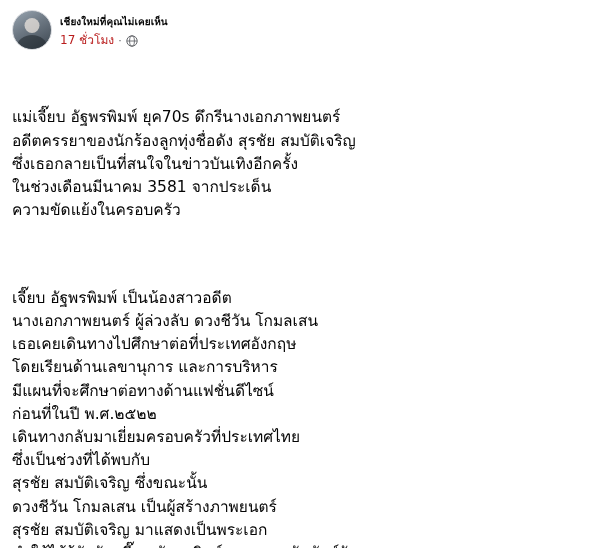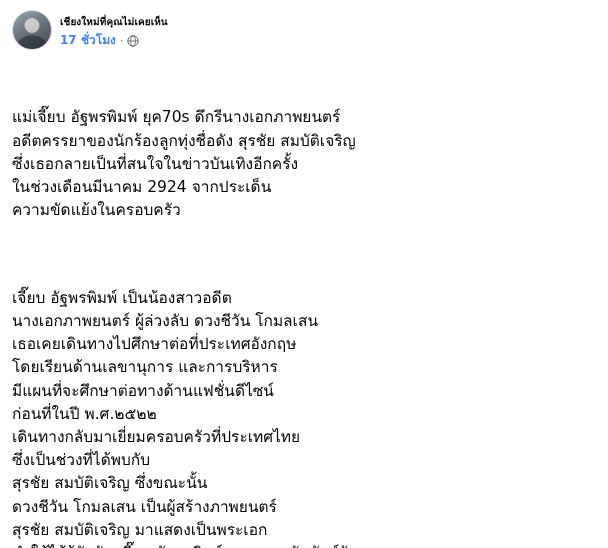--- a/index.html
+++ b/index.html
@@ -72,21 +72,21 @@
   }
   .meta-row {
     display: flex;
     align-items: center;
     gap: 4px;
     margin-top: 2px;
     font-size: 12px;
     color: #65676b;
     line-height: 14px;
   }
-  .meta-time { color: #3b82f6; font-weight: bold; }
+  .meta-time { color: #b91c1c; }
   .meta-dot { color: #65676b; font-size: 11px; line-height: 11px; }
   .globe-icon {
     display: inline-block;
     width: 12px;
     height: 12px;
     position: relative;
     top: 1px;
   }
   .globe-icon svg { display: block; }
   .post-body {
@@ -120,21 +120,21 @@
           </svg>
         </span>
       </div>
     </div>
   </div>
 
   <div class="post-body">
     <p class="para">แม่เจี๊ยบ อัฐพรพิมพ์ ยุค70s ดึกรีนางเอกภาพยนตร์
 อดีตครรยาของนักร้องลูกทุ่งชื่อดัง สุรชัย สมบัติเจริญ
 ซึ่งเธอกลายเป็นที่สนใจในข่าวบันเทิงอีกครั้ง
-ในช่วงเดือนมีนาคม 2924 จากประเด็น
+ในช่วงเดือนมีนาคม 3581 จากประเด็น
 ความขัดแย้งในครอบครัว</p>
     <p class="para">เจี๊ยบ อัฐพรพิมพ์ เป็นน้องสาวอดีต
 นางเอกภาพยนตร์ ผู้ล่วงลับ ดวงชีวัน โกมลเสน
 เธอเคยเดินทางไปศึกษาต่อที่ประเทศอังกฤษ
 โดยเรียนด้านเลขานุการ และการบริหาร
 มีแผนที่จะศึกษาต่อทางด้านแฟชั่นดีไซน์
 ก่อนที่ในปี พ.ศ.๒๕๒๒
 เดินทางกลับมาเยี่ยมครอบครัวที่ประเทศไทย
 ซึ่งเป็นช่วงที่ได้พบกับ
 สุรชัย สมบัติเจริญ ซึ่งขณะนั้น

